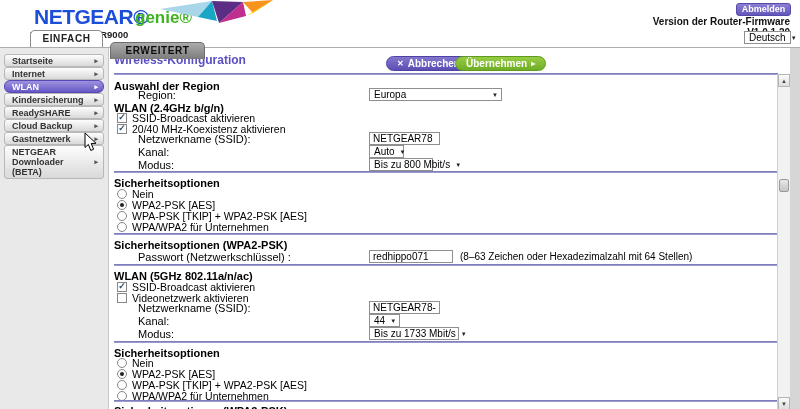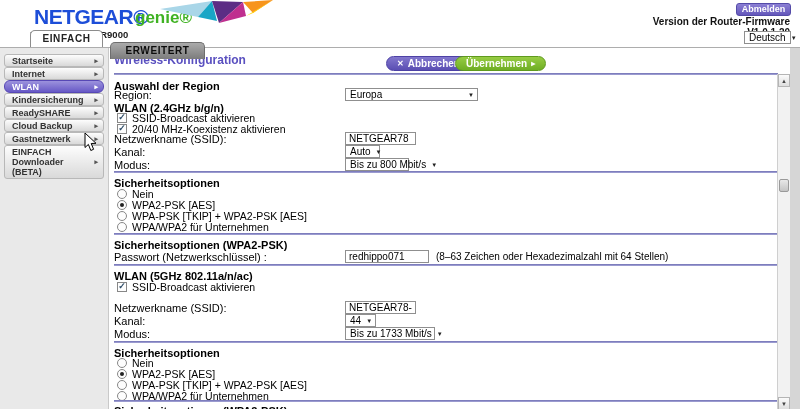--- a/index.html
+++ b/index.html
@@ -36,21 +36,21 @@
   .page-title { position:absolute; left:5px; top:5px; font-size:12px; font-weight:bold; color:#5a50c0; }
   .btn { position:absolute; top:8px; height:15px; border-radius:8px; color:#fff; font-size:10px; font-weight:bold; display:flex; align-items:center; gap:4px; padding:0 10px; cursor:pointer; }
   .btn-cancel { left:277px; background:linear-gradient(#8277cd,#5a4eb3); border:1px solid #4d41a5; }
   .btn-apply { left:346px; background:linear-gradient(#97cc43,#6fae24); border:1px solid #5f9a1e; }
   .btn .bicon { font-size:8px; }
 
   .divider { position:absolute; left:5px; width:664px; height:2px; background:linear-gradient(#6f6fb4,#a9a9d8); }
   .sec-head { position:absolute; left:5px; font-size:11px; font-weight:bold; color:#000; white-space:nowrap; }
 
   .row { position:absolute; left:5px; height:13px; display:flex; align-items:center; white-space:nowrap; }
-  .row .lab { display:inline-block; width:231px; font-size:11px; color:#000; }
+  .row .lab { display:inline-block; width:231px; font-size:11px; color:#000;margin-left:24px; }
   .hint { font-size:10px; color:#000; margin-left:7px; }
 
   .sel { display:inline-flex; justify-content:space-between; align-items:center; height:13px; background:#fff; border:1px solid #8f8f8f; font-size:10px; color:#000; padding:0 3px 0 4px; cursor:pointer; }
   .sel .dd { font-size:6px; color:#222; margin-left:5px; }
   .txt { height:13px; border:1px solid #8f8f8f; font-family:"Liberation Sans",sans-serif; font-size:10px; color:#000; padding:0 3px; background:#fff; }
 
   .cbrow, .rdrow { position:absolute; left:8px; height:11px; display:flex; align-items:center; gap:5px; white-space:nowrap; }
   .smlab { font-size:10.5px; color:#000; }
   .cb { width:10px; height:10px; border:1px solid #878787; background:#fdfdfd; display:inline-flex; align-items:center; justify-content:center; cursor:pointer; }
   .cb .tick { font-size:9px; font-weight:bold; color:#2b4a66; line-height:9px; visibility:hidden; }
@@ -124,21 +124,21 @@
       </div>
       <div class="sb-item">
         <span>Cloud Backup</span>
         <span class="sb-arrow">▸</span>
       </div>
       <div class="sb-item">
         <span>Gastnetzwerk</span>
         <span class="sb-arrow">▸</span>
       </div>
       <div class="sb-item" style="min-height:20px;padding-top:1px;padding-bottom:1px;">
-        <span style="width:72px;">EINFACH Downloader (BETA)</span>
+        <span style="width:72px;">NETGEAR Downloader (BETA)</span>
         <span class="sb-arrow">▸</span>
       </div>
     </div>
 
     <div class="content">
       <div class="page-title">Wireless-Konfiguration</div>
 
       <div class="btn btn-cancel">
         <span class="bicon">✕</span>
         <span>Abbrechen</span>
@@ -222,20 +222,26 @@
 
       <div class="divider" style="top:216px"></div>
 
       <div class="sec-head" style="top:222px">WLAN (5GHz 802.11a/n/ac)</div>
       <div class="cbrow" style="top:233px">
         <span class="cb on">
             <span class="tick">✓</span>
           </span>
         <span class="smlab">SSID-Broadcast aktivieren</span>
       </div>
+      <div class="cbrow" style="top:244px">
+        <span class="cb">
+            <span class="tick">✓</span>
+          </span>
+        <span class="smlab">Videonetzwerk aktivieren</span>
+      </div>
       <div class="row" style="top:253px">
         <span class="lab">Netzwerkname (SSID):</span>
         <input class="txt" style="width: 71px;" value="NETGEAR78-5G">
       </div>
       <div class="row" style="top:266px">
         <span class="lab">Kanal:</span>
         <span class="sel" style="width:31px">
           <span>44</span>
           <span class="dd">▼</span>
         </span>

